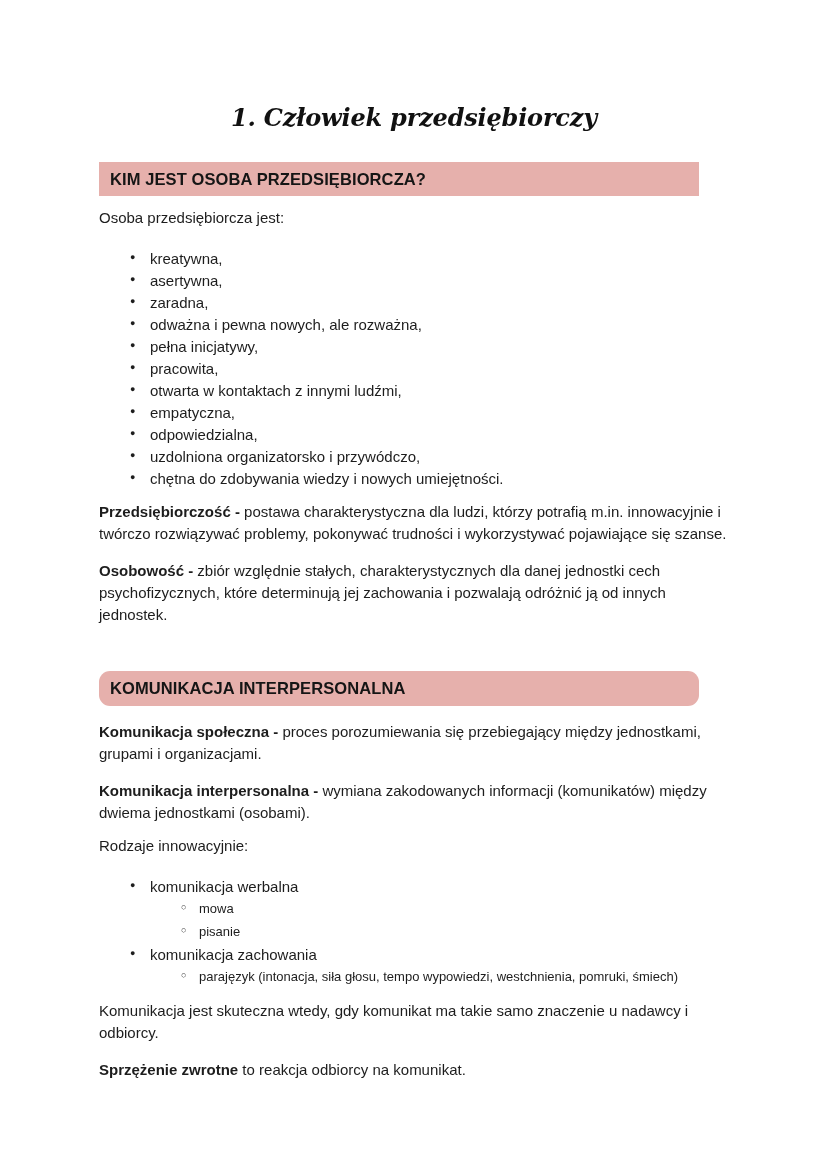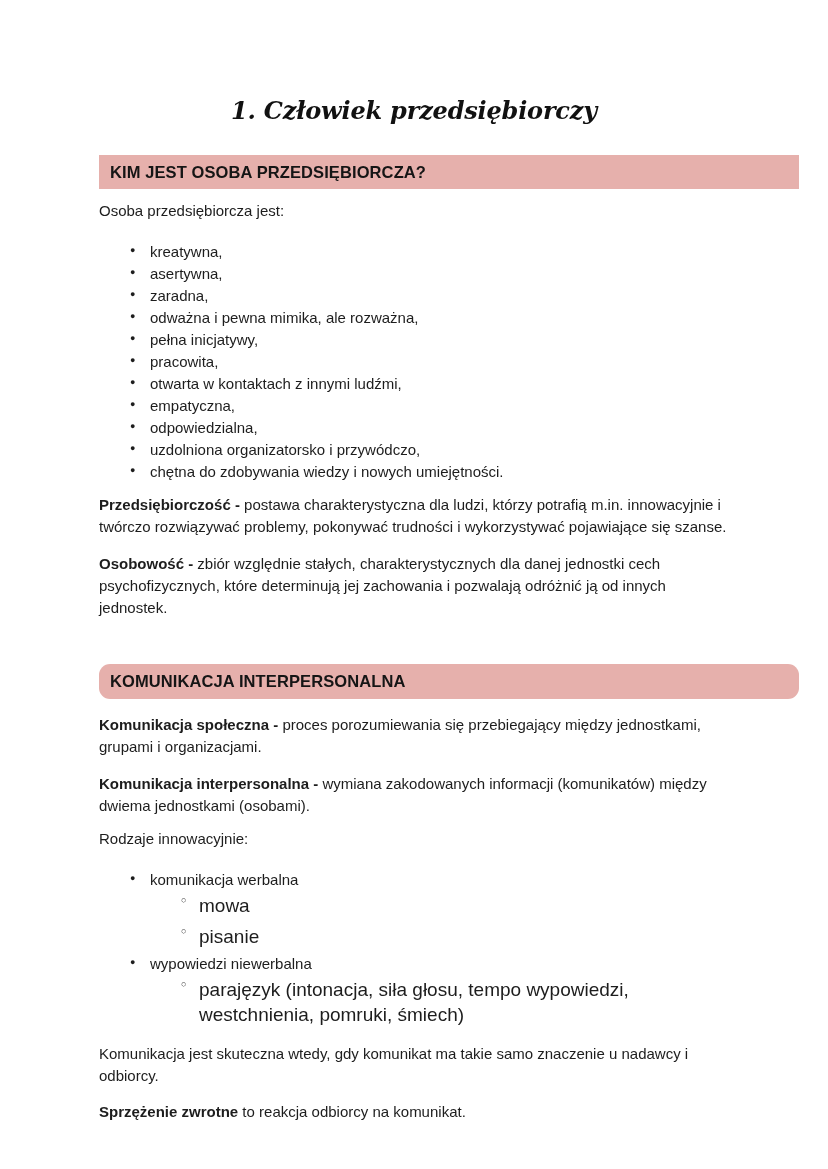--- a/index.html
+++ b/index.html
@@ -13,21 +13,21 @@
     font-family: "Liberation Sans", sans-serif;
     color: #1a1a1a;
     overflow: hidden;
   }
 
   .page {
     position: relative;
     width: 828px;
     height: 1169px;
     box-sizing: border-box;
-    padding: 1px 99px;
+    padding: 8px 99px;
   }
 
   
   .doc-title {
     text-align: center;
     font-family: "DejaVu Serif", "Liberation Serif", serif;
     font-weight: 700;
     font-style: italic;
     font-size: 25px;
     letter-spacing: -0.2px;
@@ -35,21 +35,21 @@
     margin: 0;
     padding-top: 96px;
     padding-bottom: 0;
     line-height: 1.1;
     transform: scaleX(0.96);
   }
 
   
   .banner {
     background: #e6b0ac;
-    width: 700px;
+    width: 600px;
     box-sizing: border-box;
     padding: 7px 0 7px 11px;
     font-size: 16.5px;
     font-weight: 700;
     letter-spacing: 0.1px;
     color: #151515;
     line-height: 1.25;
   }
 
   .banner.first { margin-top: 30px; }
@@ -105,21 +105,21 @@
   }
 
   ul.level2 {
     list-style: none;
     margin: 0;
     padding: 0;
   }
   ul.level2 > li {
     position: relative;
     padding-left: 49px;
-    font-size: 19px;
+    font-size: 13px;
     line-height: 1.33;
     margin-top: 6px;
     color: #1d1d1d;
   }
   ul.level2 > li > .txt::before {
     content: "\25CB";
     position: absolute;
     left: 31px;
     top: 0;
     font-size: 9px;
@@ -141,21 +141,21 @@
   <h1 class="doc-title">1. Człowiek przedsiębiorczy</h1>
 
   <div class="banner first">KIM JEST OSOBA PRZEDSIĘBIORCZA?</div>
 
   <div class="lead">Osoba przedsiębiorcza jest:</div>
 
   <ul class="level1">
     <li><span class="txt">kreatywna,</span></li>
     <li><span class="txt">asertywna,</span></li>
     <li><span class="txt">zaradna,</span></li>
-    <li><span class="txt">odważna i pewna mimika, ale rozważna,</span></li>
+    <li><span class="txt">odważna i pewna nowych, ale rozważna,</span></li>
     <li><span class="txt">pełna inicjatywy,</span></li>
     <li><span class="txt">pracowita,</span></li>
     <li><span class="txt">otwarta w kontaktach z innymi ludźmi,</span></li>
     <li><span class="txt">empatyczna,</span></li>
     <li><span class="txt">odpowiedzialna,</span></li>
     <li><span class="txt">uzdolniona organizatorsko i przywódczo,</span></li>
     <li><span class="txt">chętna do zdobywania wiedzy i nowych umiejętności.</span></li>
   </ul>
 
   <p class="body">
@@ -182,21 +182,21 @@
 
   <ul class="level1">
     <li>
       <span class="txt">komunikacja werbalna</span>
       <ul class="level2 sublist-wrap">
         <li><span class="txt">mowa</span></li>
         <li><span class="txt">pisanie</span></li>
       </ul>
     </li>
     <li>
-      <span class="txt">wypowiedzi niewerbalna</span>
+      <span class="txt">komunikacja zachowania</span>
       <ul class="level2 sublist-wrap">
         <li><span class="txt">parajęzyk (intonacja, siła głosu, tempo wypowiedzi, westchnienia, pomruki, śmiech)</span></li>
       </ul>
     </li>
   </ul>
 
   <p class="body nowrap-block">
     <span>Komunikacja jest skuteczna wtedy, gdy komunikat ma takie samo znaczenie u nadawcy i odbiorcy.</span>
   </p>
 

